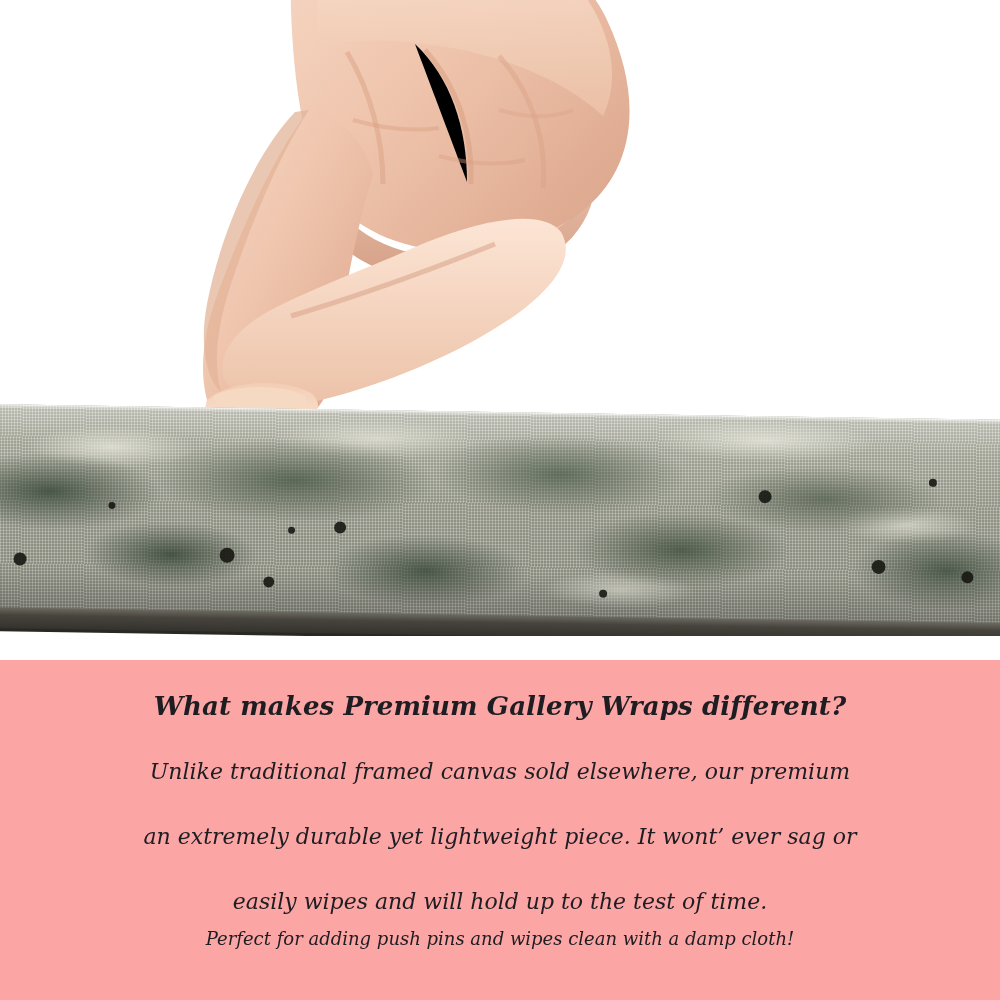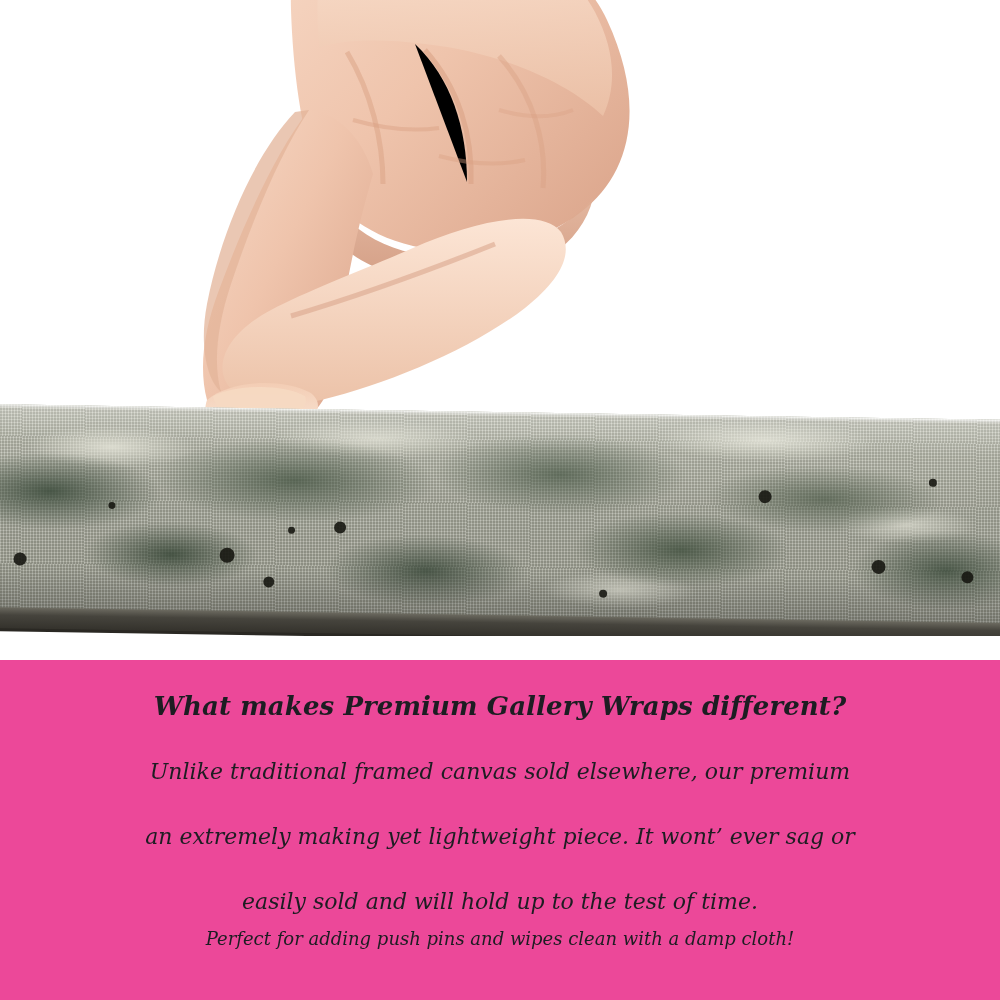--- a/index.html
+++ b/index.html
@@ -10,21 +10,21 @@
     height: 1000px;
     background: #ffffff;
     font-family: "DejaVu Sans", sans-serif;
     overflow: hidden;
   }
 
   .product-figure {
     position: relative;
     width: 1000px;
     height: 1000px;
-    background: #ec4899;
+    background: #fca5a5;
   }
 
   
   .photo-area {
     position: absolute;
     left: 0;
     top: 0;
     width: 1000px;
     height: 660px;
     background: #ffffff;
@@ -268,19 +268,19 @@
         <div class="canvas-depth"></div>
         <div class="canvas-depth-line"></div>
       </div>
     </div>
   </div>
 
   <div class="caption">
     <h2 class="caption-heading">What makes Premium Gallery Wraps different?</h2>
     <p class="caption-body">
       <span class="line">Unlike traditional framed canvas sold elsewhere, our premium</span>
-      <span class="line">an extremely making yet lightweight piece. It wont’ ever sag or</span>
-      <span class="line">easily sold and will hold up to the test of time.</span>
+      <span class="line">an extremely durable yet lightweight piece. It wont’ ever sag or</span>
+      <span class="line">easily wipes and will hold up to the test of time.</span>
     </p>
     <p class="caption-footer">Perfect for adding push pins and wipes clean with a damp cloth!</p>
   </div>
 
 </div>
 
 </body></html>

